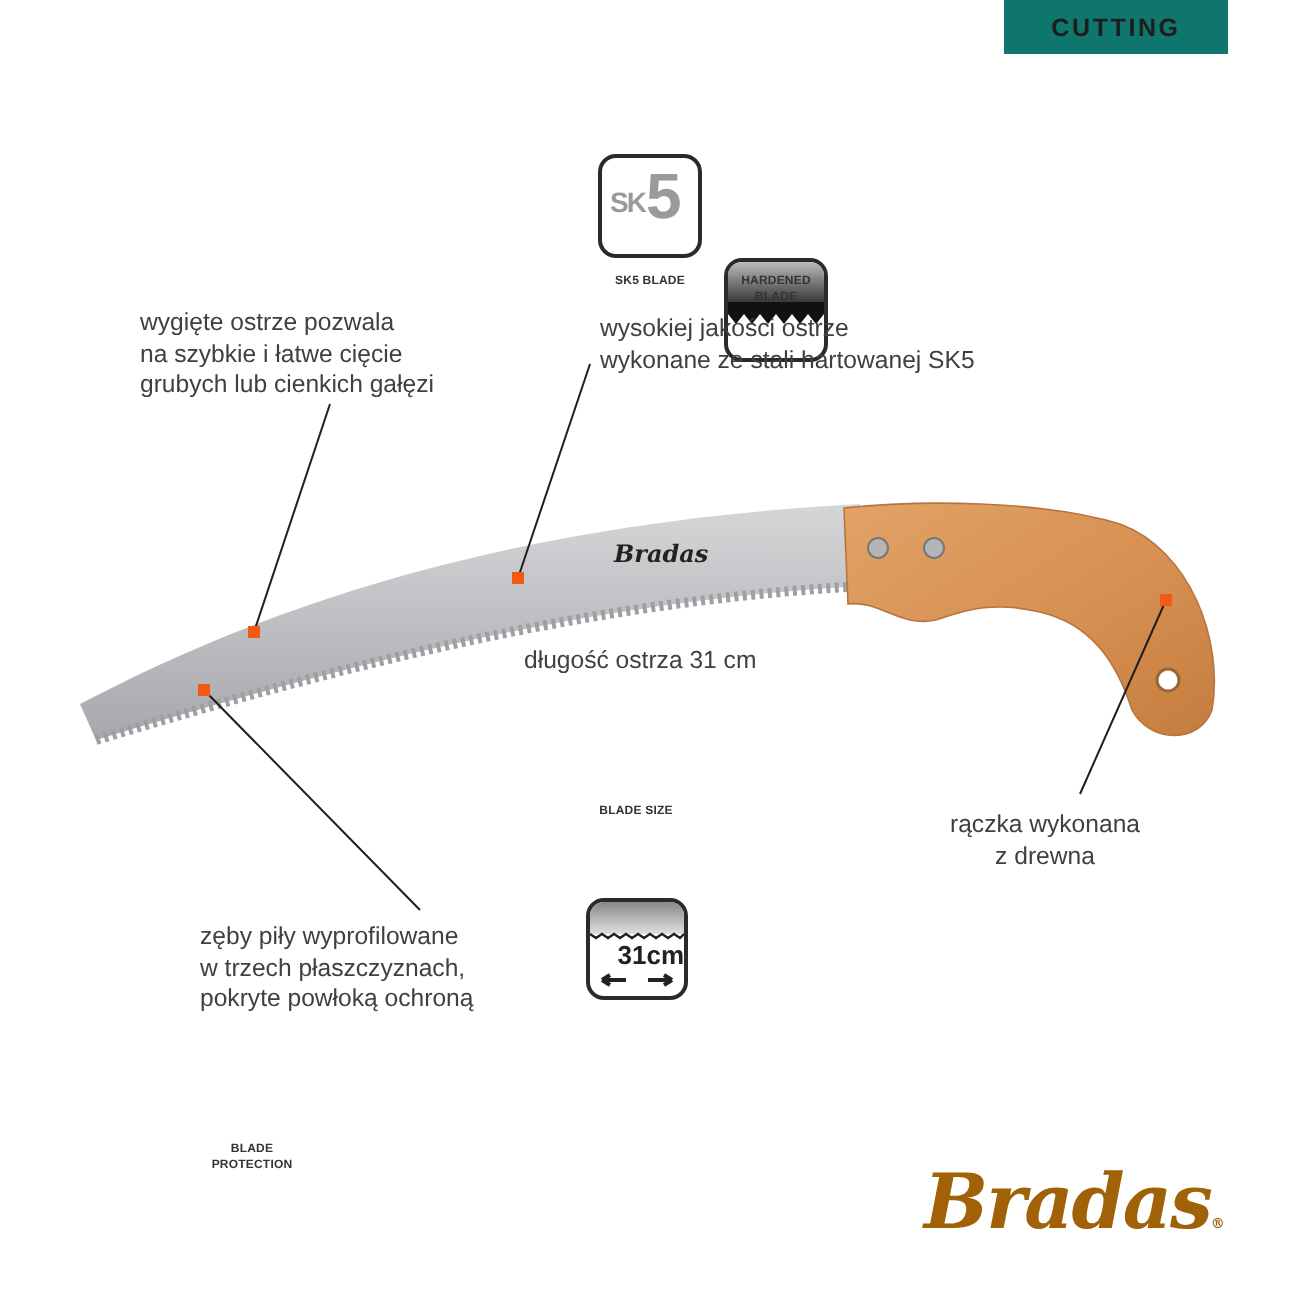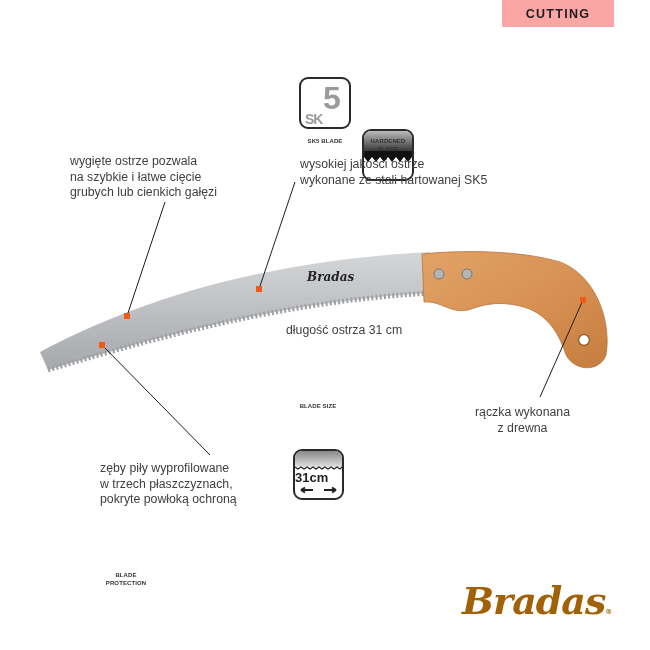--- a/index.html
+++ b/index.html
@@ -1,19 +1,19 @@
 <!DOCTYPE html>
 <html><head>
 <meta charset="utf-8">
 <style>
   html, body { margin: 0; padding: 0; background: #ffffff; }
   body { width: 650px; height: 650px; position: relative; overflow: hidden;
          font-family: "Liberation Sans", "DejaVu Sans", sans-serif; color: #222; }
   .abs { position: absolute; }
-  .category-badge { left: 502px; top: 0; width: 112px; height: 27px; background: #fca5a5;
+  .category-badge { left: 502px; top: 0; width: 112px; height: 27px; background: #0f766e;
     display: flex; align-items: center; justify-content: center; }
   .category-badge span { font-weight: bold; font-size: 12.5px; letter-spacing: 1.3px; color: #1d1d1d; }
   .callout { font-size: 12.3px; line-height: 15.5px; color: #404040; white-space: pre-line; }
   .icon-box { width: 52px; height: 52px; border: 2.5px solid #2a2a2a; border-radius: 9px; box-sizing: border-box; overflow: hidden; position: relative; background:#fff; }
   .icon-caption { font-size: 6px; font-weight: bold; color: #333; text-align: center; line-height: 7.5px; letter-spacing: 0.1px; }
   svg.layer { position: absolute; left: 0; top: 0; }
   .logo { font-family: "DejaVu Serif", serif; font-style: italic; font-weight: bold; color: #a16207; }
 </style>
 </head>
 <body>
@@ -59,21 +59,21 @@
 
   <g fill="#f05a14">
     <rect x="124" y="313" width="6" height="6"></rect>
     <rect x="256" y="286" width="6" height="6"></rect>
     <rect x="99" y="342" width="6" height="6"></rect>
     <rect x="580" y="297" width="6" height="6"></rect>
   </g>
 </svg>
 
 <div class="abs icon-box" style="left:299px; top:77px;">
-  <div style="position:absolute; left:4px; top:14px; font-weight:bold; font-size:14px; color:#9a9a9a; letter-spacing:-1px;margin-top:18px;">SK</div>
+  <div style="position:absolute; left:4px; top:14px; font-weight:bold; font-size:14px; color:#9a9a9a; letter-spacing:-1px;">SK</div>
   <div style="position:absolute; left:22px; top:1px; font-weight:bold; font-size:32px; color:#9a9a9a;">5</div>
 </div>
 <div class="abs icon-caption" style="left:292px; top:138px; width:66px;">SK5 BLADE</div>
 
 <div class="abs icon-box" style="left:362px; top:77px;">
   <svg width="48" height="48" style="position:absolute;left:0;top:0;">
     <defs>
         <linearGradient id="hg" x1="0" y1="0" x2="0" y2="1">
           <stop offset="0" stop-color="#bbb"></stop>
           <stop offset="1" stop-color="#111"></stop>
@@ -86,41 +86,41 @@
 <div class="abs icon-caption" style="left:355px; top:138px; width:66px;">
   <div>HARDENED</div>
   <div>BLADE</div>
 </div>
 
 <div class="abs callout" style="left:70px; top:154px;">wygięte ostrze pozwala
 na szybkie i łatwe cięcie
 grubych lub cienkich gałęzi</div>
 <div class="abs callout" style="left:300px; top:157px;">wysokiej jakości ostrze
 wykonane ze stali hartowanej SK5</div>
-<div class="abs callout" style="left:262px; top:323px;margin-left:24px;">długość ostrza 31 cm</div>
+<div class="abs callout" style="left:262px; top:323px;">długość ostrza 31 cm</div>
 <div class="abs callout" style="left:475px; top:405px;text-align:center;">rączka wykonana
 z drewna</div>
 <div class="abs callout" style="left:100px; top:461px;">zęby piły wyprofilowane
 w trzech płaszczyznach,
 pokryte powłoką ochroną</div>
 
 <div class="abs icon-box" style="left:293px; top:345px; width:51px; height:51px;">
   <svg width="47" height="47" style="position:absolute;left:0;top:0;">
     <defs>
         <linearGradient id="bs" x1="0" y1="0" x2="0" y2="1">
           <stop offset="0" stop-color="#888"></stop>
           <stop offset="1" stop-color="#e0e0e0"></stop>
         </linearGradient>
       </defs>
     <rect x="0" y="0" width="47" height="16" fill="url(#bs)"></rect>
     <path d="M0 16 L3 18 L6 16 L9 18 L12 16 L15 18 L18 16 L21 18 L24 16 L27 18 L30 16 L33 18 L36 16 L39 18 L42 16 L45 18 L47 16" fill="none" stroke="#222" stroke-width="1.2"></path>
     <path d="M6 39 L18 39 M6 39 L10 36.5 M6 39 L10 41.5" stroke="#222" stroke-width="2" fill="none"></path>
     <path d="M29 39 L41 39 M41 39 L37 36.5 M41 39 L37 41.5" stroke="#222" stroke-width="2" fill="none"></path>
   </svg>
-  <div style="position:absolute; left:0; top:19px; width:47px; text-align:left; font-weight:bold; font-size:13px; color:#222;">31cm</div>
+  <div style="position:absolute; left:0; top:19px; width:47px; text-align:right; font-weight:bold; font-size:13px; color:#222;">31cm</div>
 </div>
 <div class="abs icon-caption" style="left:285px; top:403px; width:66px;">BLADE SIZE</div>
 
 <div class="abs icon-caption" style="left:93px; top:572px; width:66px;">
   <div>BLADE</div>
   <div>PROTECTION</div>
 </div>
 
 <div class="abs logo" style="left:462px; top:578px; font-size:38px; letter-spacing:-1px;">
   <span>Bradas</span><span style="font-size:7px; font-style:normal; vertical-align:baseline;">®</span>

